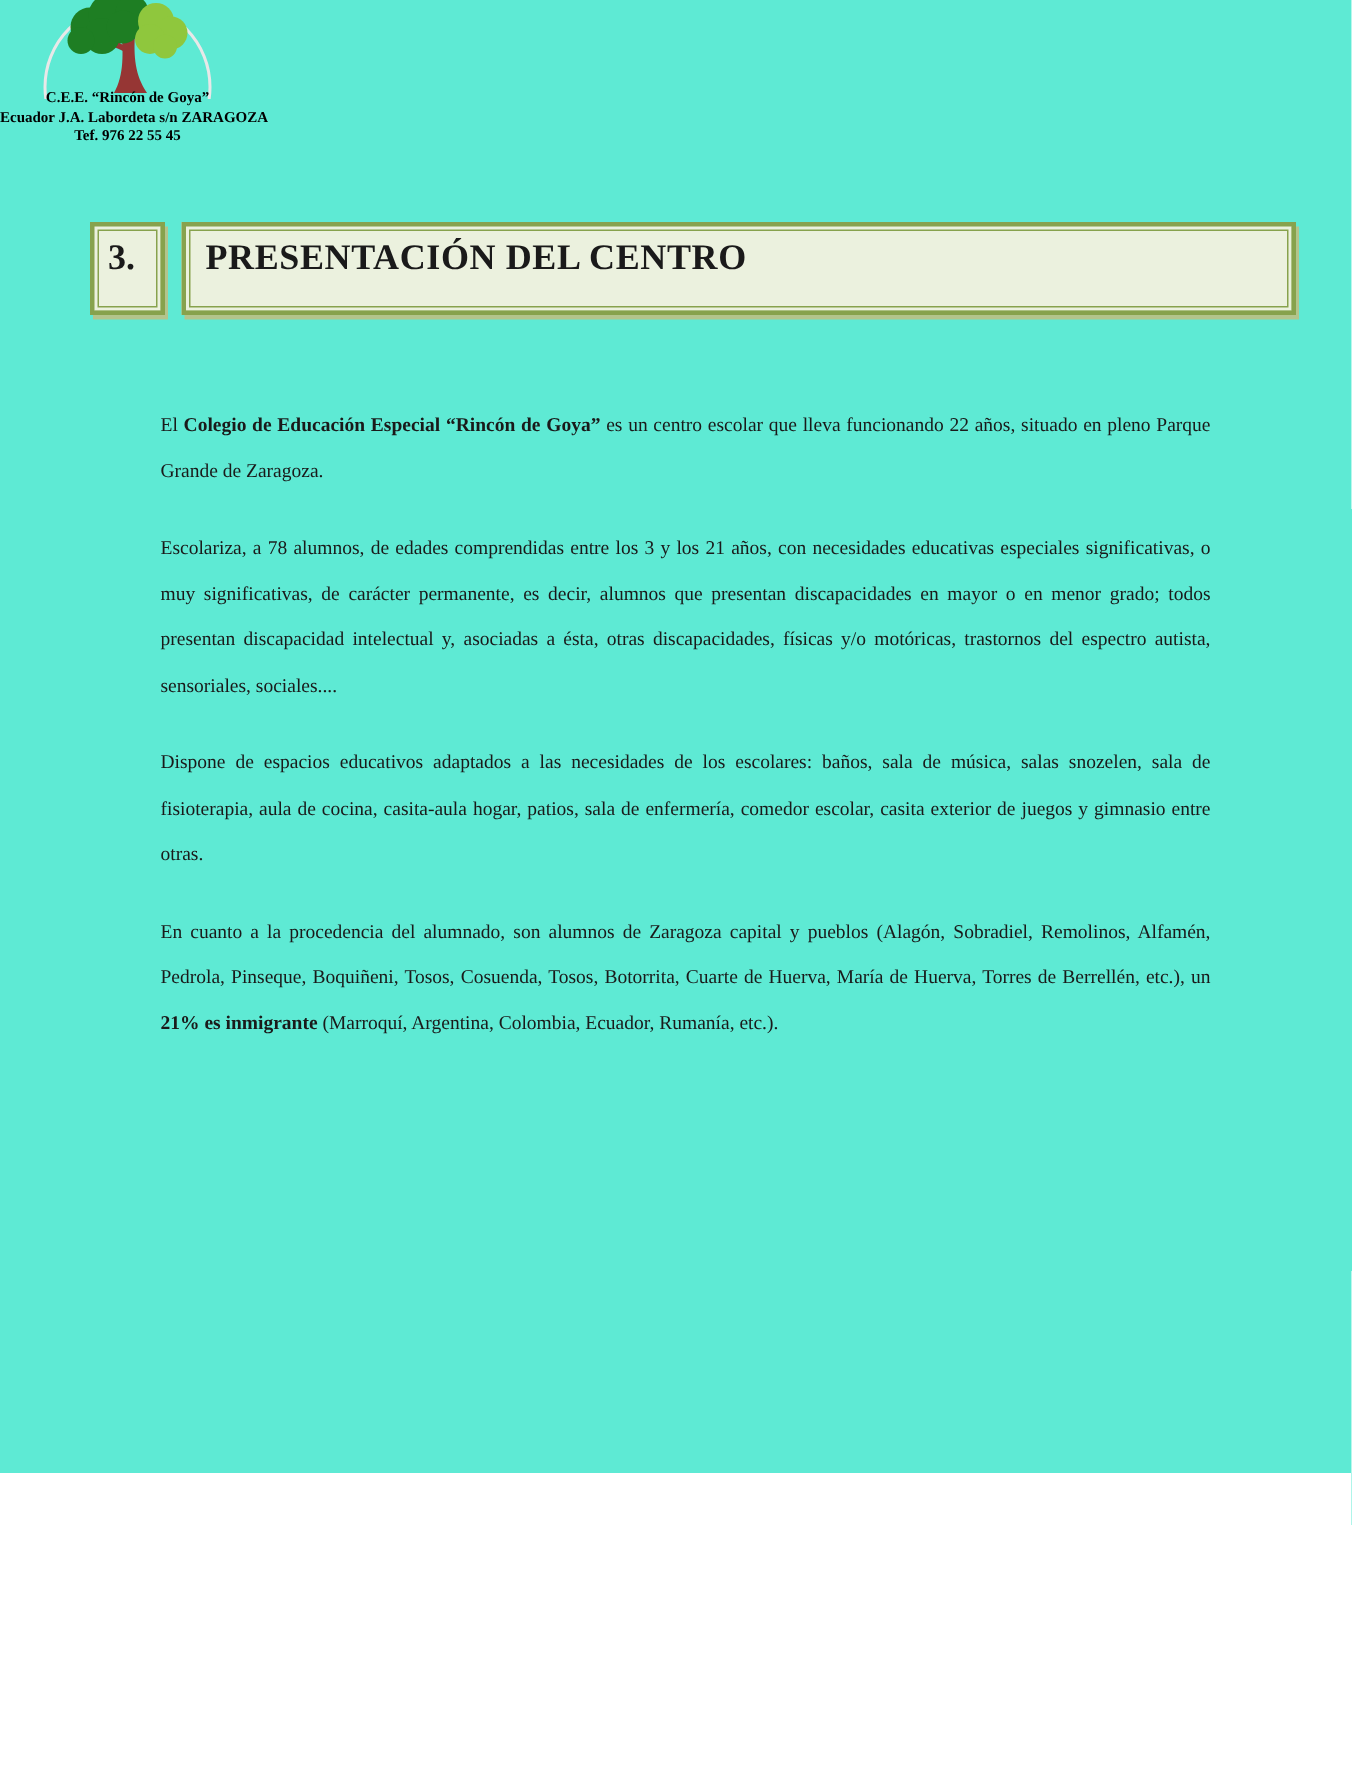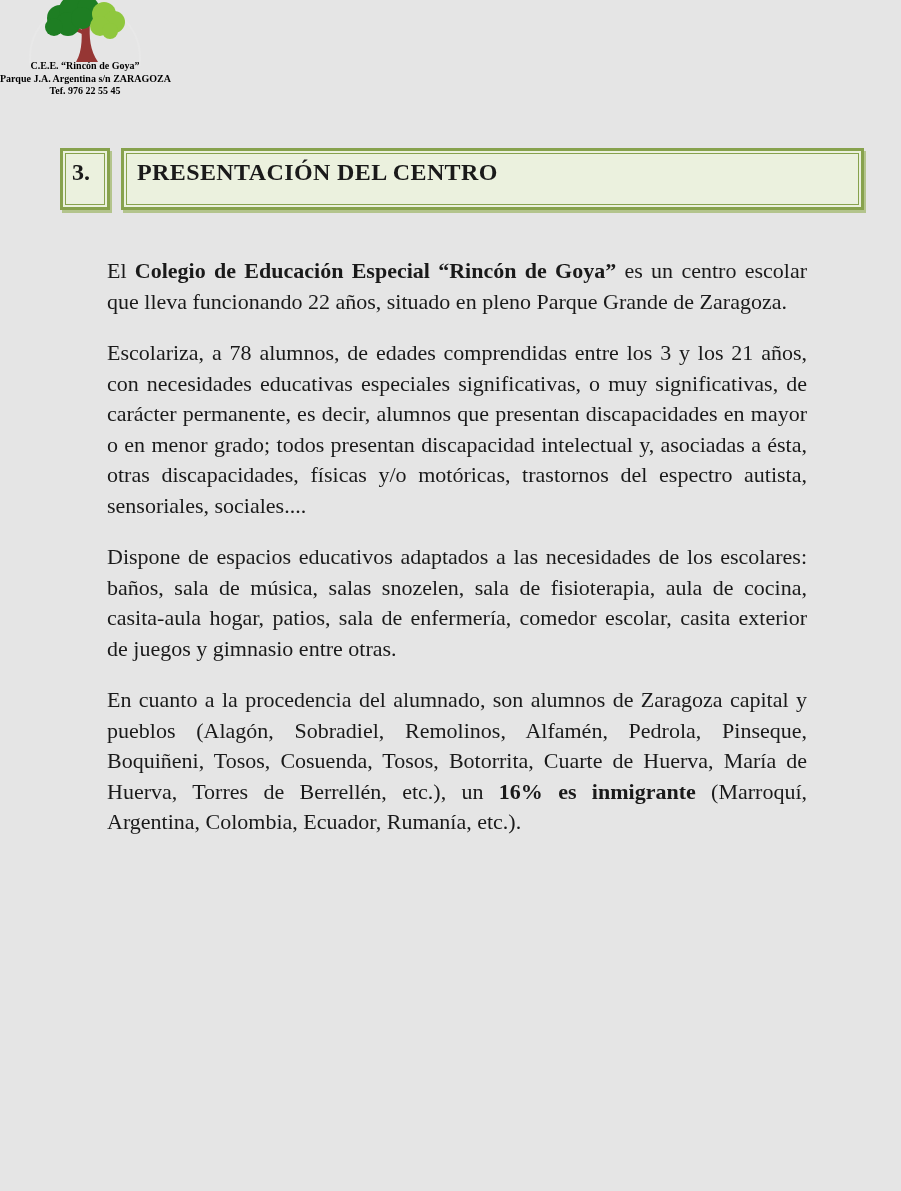--- a/index.html
+++ b/index.html
@@ -1,19 +1,19 @@
 <!DOCTYPE html>
 <html lang="es"><head>
 <meta charset="utf-8">
 <style>
   html,body { margin:0; padding:0; background:#ffffff; }
   .page {
     position:relative;
-    width:901px; height:1191px;
-    background:#e5e5e5;
+    width:901px; height:982px;
+    background:#5eead4;
     overflow:hidden;
     font-family:"Liberation Serif","DejaVu Serif",serif;
     color:#1a1a1a;
   }
 
   
   .logo-block { position:absolute; top:0; left:0; width:170px; text-align:center; }
   .logo-block svg { display:block; margin:0 auto; }
   .logo-text { position:relative; margin-top:-6px; font-weight:bold; font-size:10px; line-height:12.5px; color:#000; letter-spacing:0; white-space:nowrap; }
 
@@ -31,22 +31,22 @@
     box-sizing:border-box;
     font-weight:bold;
     font-size:24px;
   }
   .num-box   { width:50px; padding:8px 0 0 9px; }
   .title-box { flex:1; padding:8px 0 0 13px; letter-spacing:0.4px; }
 
   
   .content { position:absolute; top:252px; left:107px; width:700px; }
   .content p {
-    margin:4px 0 21px 0;
-    font-size:22px;
+    margin:16px 0 21px 0;
+    font-size:13px;
     line-height:30.5px;
     text-align:justify;
   }
   .content p span.b { font-weight:bold; }
 </style>
 </head>
 <body>
 
 <div class="page">
 
@@ -68,34 +68,34 @@
 
       <g fill="#8fc73d">
         <circle cx="94" cy="14" r="12"></circle>
         <circle cx="104" cy="22" r="11"></circle>
         <circle cx="90" cy="26" r="10"></circle>
         <circle cx="100" cy="31" r="8"></circle>
       </g>
     </svg>
     <div class="logo-text">
       <div>C.E.E. “Rincón de Goya”</div>
-      <div>Parque J.A. Argentina s/n ZARAGOZA</div>
+      <div>Ecuador J.A. Labordeta s/n ZARAGOZA</div>
       <div>Tef. 976 22 55 45</div>
     </div>
   </div>
 
   <div class="heading-row">
     <div class="hbox num-box">
       <span>3.</span>
     </div>
     <div class="hbox title-box">
       <span>PRESENTACIÓN DEL CENTRO</span>
     </div>
   </div>
 
   <main class="content" id="paragraphs">
       <p><span>El </span><span class="b">Colegio de Educación Especial “Rincón de Goya”</span><span> es un centro escolar que lleva funcionando 22 años, situado en pleno Parque Grande de Zaragoza.</span></p>
       <p><span>Escolariza, a 78 alumnos, de edades comprendidas entre los 3 y los 21 años, con necesidades educativas especiales significativas, o muy significativas, de carácter permanente, es decir, alumnos que presentan discapacidades en mayor o en menor grado; todos presentan discapacidad intelectual y, asociadas a ésta, otras discapacidades, físicas y/o motóricas, trastornos del espectro autista, sensoriales, sociales....</span></p>
       <p><span>Dispone de espacios educativos  adaptados a las necesidades de los escolares: baños, sala de música, salas snozelen, sala de fisioterapia, aula de cocina, casita-aula hogar, patios, sala de enfermería, comedor escolar, casita exterior de juegos y  gimnasio entre otras.</span></p>
-      <p><span>En cuanto a la procedencia del alumnado, son alumnos de Zaragoza capital y pueblos (Alagón, Sobradiel, Remolinos, Alfamén, Pedrola, Pinseque, Boquiñeni, Tosos, Cosuenda, Tosos, Botorrita, Cuarte de Huerva, María de Huerva, Torres de Berrellén, etc.), un </span><span class="b">16% es inmigrante</span><span> (Marroquí, Argentina, Colombia, Ecuador, Rumanía, etc.).</span></p>
+      <p><span>En cuanto a la procedencia del alumnado, son alumnos de Zaragoza capital y pueblos (Alagón, Sobradiel, Remolinos, Alfamén, Pedrola, Pinseque, Boquiñeni, Tosos, Cosuenda, Tosos, Botorrita, Cuarte de Huerva, María de Huerva, Torres de Berrellén, etc.), un </span><span class="b">21% es inmigrante</span><span> (Marroquí, Argentina, Colombia, Ecuador, Rumanía, etc.).</span></p>
     </main>
 
 </div>
 
 </body></html>

